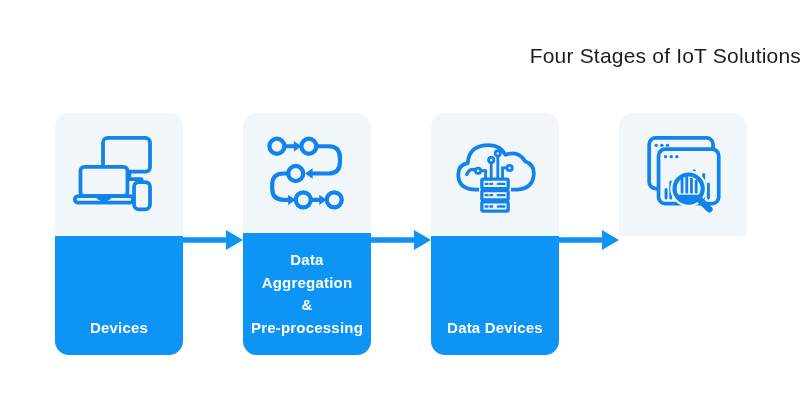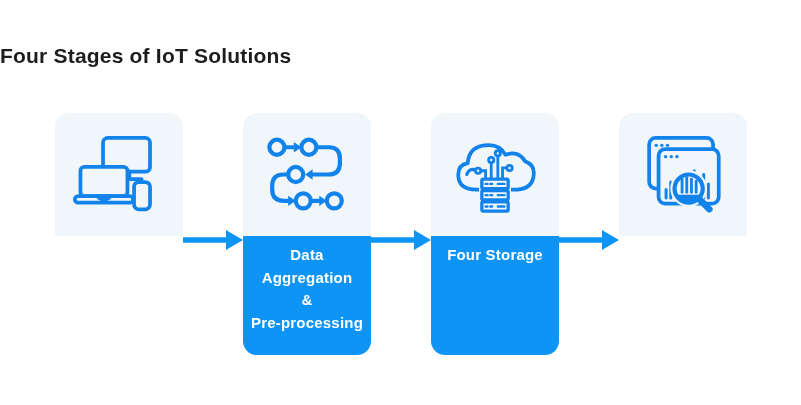--- a/index.html
+++ b/index.html
@@ -7,23 +7,23 @@
     width: 801px; height: 405px;
     background: #ffffff;
     font-family: "Liberation Sans", sans-serif;
     position: relative;
     overflow: hidden;
   }
   .canvas { position: absolute; inset: 0; }
   .title {
     position: absolute;
     top: 44px; left: 0; width: 801px;
-    text-align: left;
+    text-align: right;
     font-size: 21px;
-    font-weight: 700;
+    font-weight: 400;
     letter-spacing: 0.2px;
     color: #1d1d1f;
     margin: 0;
   }
   .cards-row {
     position: absolute;
     left: 55px; top: 113px;
     display: flex;
     gap: 60px;
   }
@@ -39,23 +39,23 @@
     height: 123px;
     background: #f1f6fb;
     display: flex;
     align-items: center;
     justify-content: center;
   }
   .card-bottom {
     flex: 1;
     background: #0d94f4;
     display: flex;
-    align-items: flex-start;
+    align-items: flex-end;
     justify-content: center;
-    padding: 8px 5px;
+    padding: 16px 5px;
   }
   .card-label {
     color: #ffffff;
     font-weight: 700;
     font-size: 15px;
     line-height: 1.5;
     letter-spacing: 0.2px;
     text-align: center;
     white-space: pre-line;
   }
@@ -85,20 +85,23 @@
           <g fill="none" stroke="currentColor" stroke-width="4" stroke-linecap="round" stroke-linejoin="round">
             <rect x="33" y="6" width="50" height="36" rx="5"></rect>
             <path d="M61 42 V50"></path>
             <path d="M52 50 H74"></path>
             <rect x="9" y="37" width="50" height="31" rx="4" fill="#f1f6fb"></rect>
             <rect x="3" y="68" width="62" height="7" rx="3.5" fill="#f1f6fb"></rect>
             <path d="M27 68 Q29 71.5 34 71.5 Q39 71.5 41 68"></path>
             <rect x="66" y="53" width="17" height="29" rx="5" fill="#f1f6fb"></rect>
           </g>
         </svg>
+      </div>
+      <div class="card-bottom">
+        <span class="card-label">Devices</span>
       </div>
     </div>
 
     <div class="stage-card">
       <div class="card-top">
         <svg class="icon" width="94" height="85" viewBox="0 0 100 90">
           <g fill="none" stroke="currentColor" stroke-width="4.5" stroke-linecap="round" stroke-linejoin="round">
             <path d="M26 16 H36"></path>
             <path d="M60 16 H73 Q85 16 85 28 V33 Q85 45 73 45 H56"></path>
             <path d="M30 45 H25 Q13 45 13 57 V61 Q13 73 25 73 H30"></path>
@@ -149,21 +152,21 @@
             <rect x="36" y="74" width="28" height="10" rx="1.5"></rect>
           </g>
           <g stroke="currentColor" stroke-width="2.5" fill="none" stroke-linecap="round">
             <path d="M40 55 h2 M45 55 h2 M53 55 h7"></path>
             <path d="M40 67 h2 M45 67 h2 M53 67 h7"></path>
             <path d="M40 79 h2 M45 79 h2 M53 79 h7"></path>
           </g>
         </svg>
       </div>
       <div class="card-bottom">
-        <span class="card-label">Four Storage</span>
+        <span class="card-label">Data Devices</span>
       </div>
     </div>
 
     <div class="stage-card">
       <div class="card-top">
         <svg class="icon" width="94" height="85" viewBox="0 0 100 90">
           <defs>
             <clipPath id="lensClip">
                 <circle cx="56" cy="60" r="13.5"></circle>
               </clipPath>

